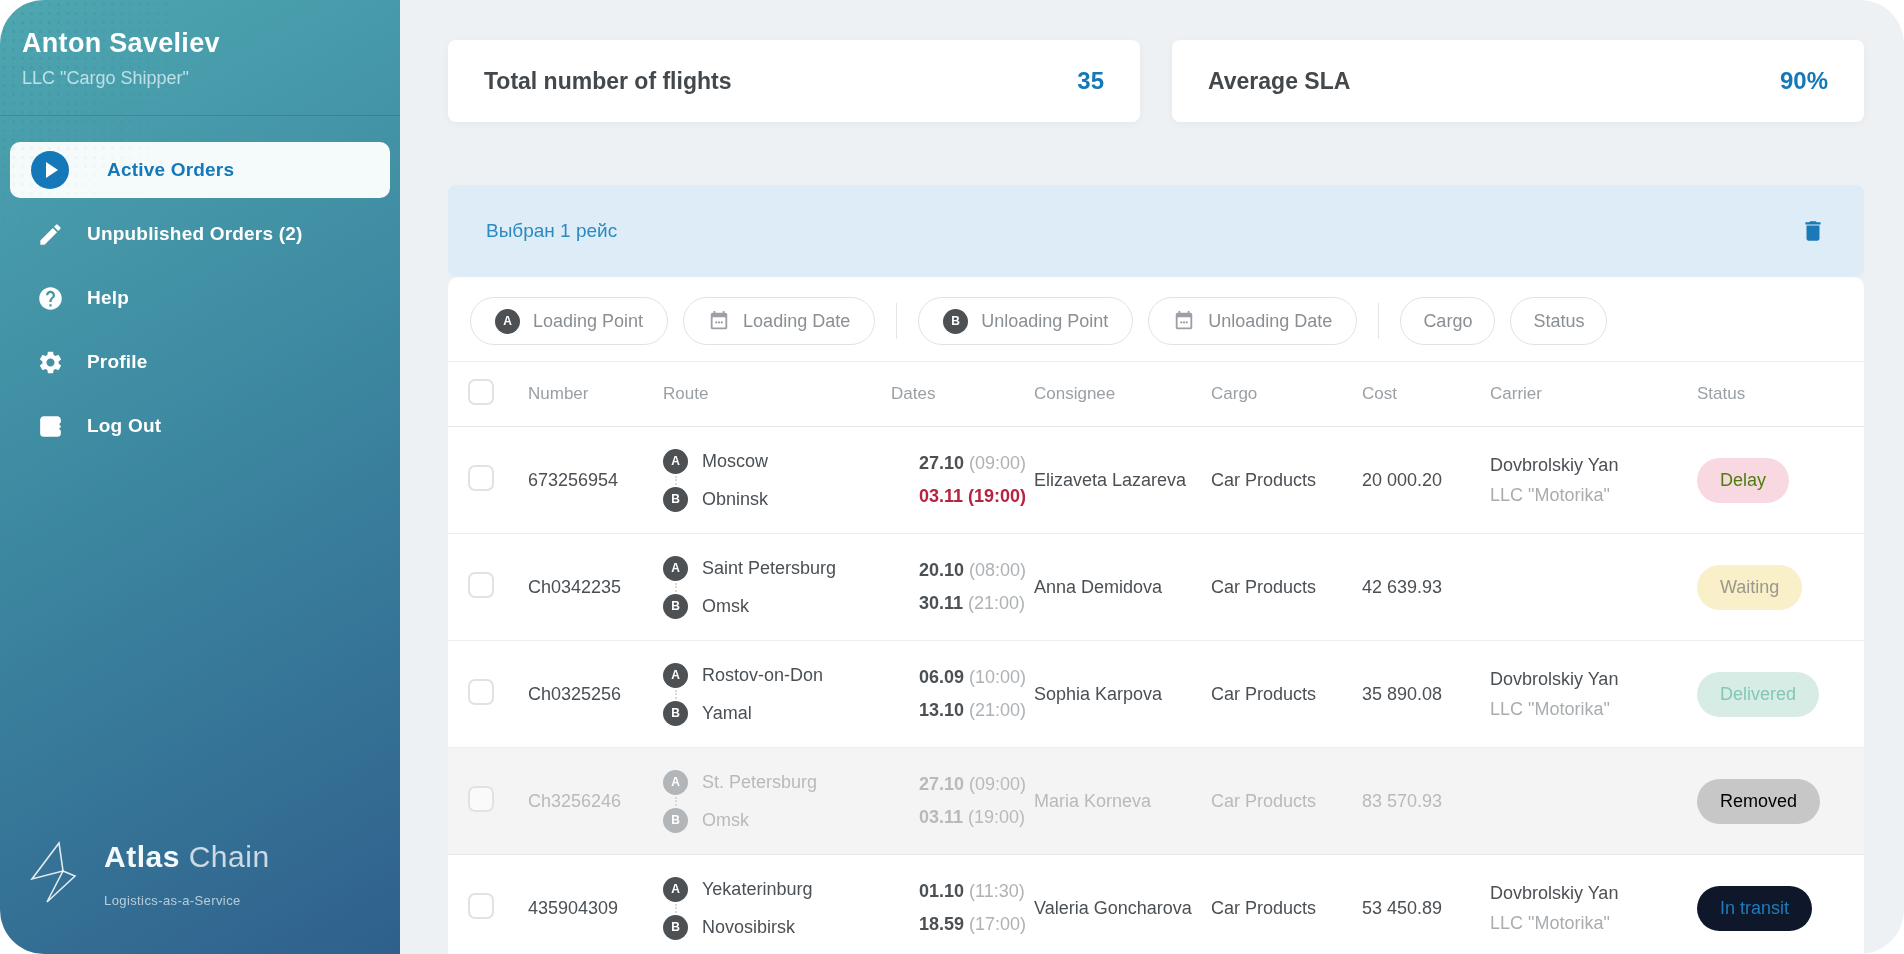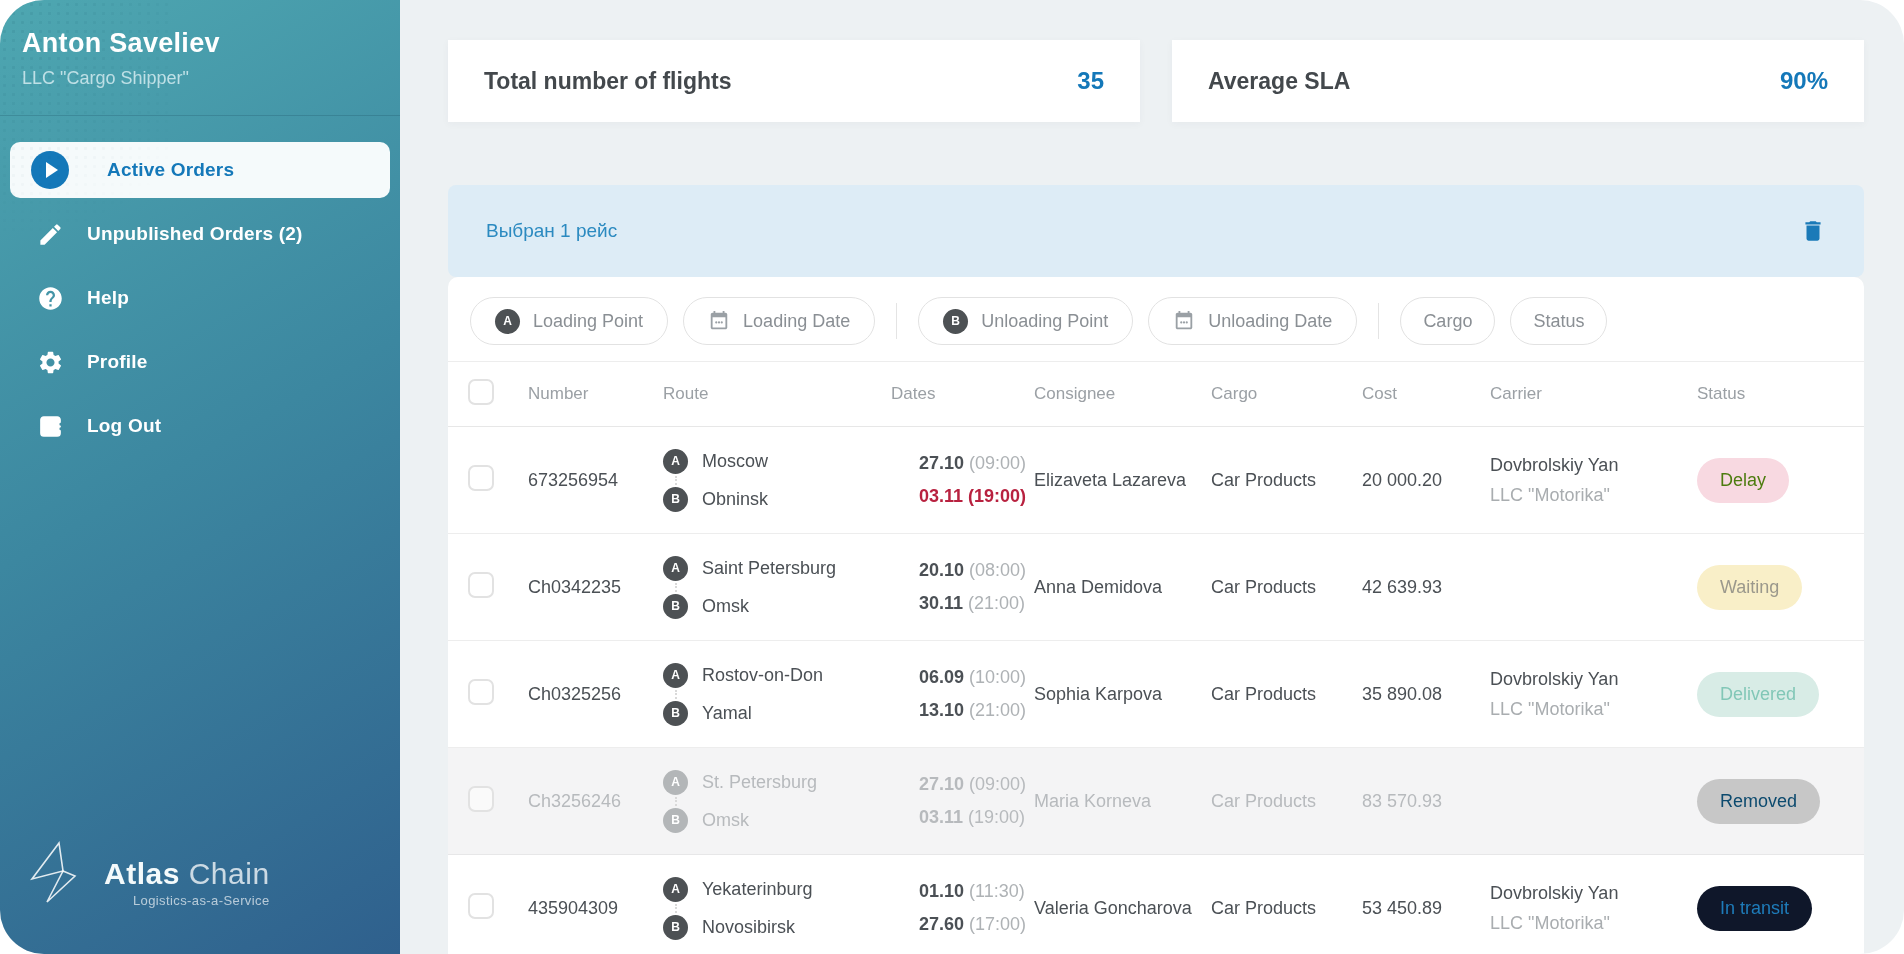--- a/index.html
+++ b/index.html
@@ -30,26 +30,26 @@
     display: flex; align-items: center; justify-content: center; }
   .play-tri { width: 0; height: 0; border-left: 12px solid #fff; border-top: 8px solid transparent;
     border-bottom: 8px solid transparent; margin-left: 4px; }
   .side-icon { width: 27px; height: 27px; fill: #fff; }
   .logo-area { position: absolute; left: 26px; bottom: 46px; display: flex; align-items: flex-end; }
   .logo-mark { width: 64px; height: 70px; stroke: rgba(255,255,255,0.85); fill: none;
     stroke-width: 1.6; margin-right: 14px; }
   .logo-text .brand { font-size: 30px; letter-spacing: .5px; }
   .brand-primary { font-weight: bold; color: #f4fafb; }
   .brand-secondary { color: rgba(255,255,255,0.75); }
-  .tagline { font-size: 13px; color: rgba(255,255,255,0.65); margin-top: 2px; letter-spacing: .4px; text-align: right; }
+  .tagline { font-size: 13px; color: rgba(255,255,255,0.65); margin-top: 19px; letter-spacing: .4px; }
 
   
   .main { flex: 1; padding: 40px 40px 0 48px; display: flex; flex-direction: column; }
   .stats-row { display: flex; gap: 32px; }
-  .stat-card { flex: 1; height: 82px; background: #fff; border-radius: 0;
+  .stat-card { flex: 1; height: 82px; background: #fff; border-radius: 8px;
     padding: 0 36px; display: flex; align-items: center; justify-content: space-between;
     box-shadow: 0 2px 8px rgba(40,60,80,0.04); }
   .stat-label { font-size: 23px; font-weight: bold; color: #43484c; }
   .stat-value { font-size: 24px; font-weight: bold; color: #1478b9; }
 
   .selection-bar { margin-top: 63px; height: 92px; background: #ddecf6; border-radius: 8px;
     display: flex; align-items: center; justify-content: space-between; padding: 8px 38px; }
   .selection-text { font-size: 19px; color: #2b8ac0; }
   .trash-btn { background: none; border: none; cursor: pointer; display: flex; }
   .trash-btn svg { width: 26px; height: 26px; fill: #1a7ab8; }
@@ -83,21 +83,21 @@
   .date { font-weight: bold; color: #4b5055; }
   .time { color: #aeb2b5; }
   .date-line.alert .date, .date-line.alert .time { color: #b8213f; font-weight: bold; }
   .carrier-name { color: #4b5055; }
   .carrier-company { margin-top: 9px; color: #a9adb0; }
   .pill { display: inline-block; height: 45px; line-height: 45px; padding: 0 23px;
     border-radius: 23px; font-size: 18px; }
   .pill-delay     { background: #f8d9e1; color: #4d7c0f; }
   .pill-waiting   { background: #f9efc8; color: #9b988c; }
   .pill-delivered { background: #d8ece6; color: #82c7b7; }
-  .pill-removed   { background: #c7c7c7; color: #0c4a6e; }
+  .pill-removed   { background: #c7c7c7; color: #000000; }
   .pill-transit   { background: #0f172a; color: #1e7cba; }
   .trow.removed { background: #f4f4f5; border-bottom-color: #e7e7e8; }
   .trow.removed, .trow.removed .date, .trow.removed .time { color: #b7babd; font-weight: normal; }
   .trow.removed .date { font-weight: bold; }
   .trow.removed .pbadge { background: #b3b6b8; }
   .trow.removed .checkbox { background: #fafafa; }
 </style>
 </head>
 <body>
 
@@ -363,21 +363,21 @@
               <span>Yekaterinburg</span>
             </div>
           <div class="route-connector"></div>
           <div class="route-line">
               <span class="pbadge">B</span>
               <span>Novosibirsk</span>
             </div>
         </div>
         <div>
           <div class="date-line"><span class="date">01.10</span> <span class="time">(11:30)</span></div>
-          <div class="date-line"><span class="date">27.60</span> <span class="time">(17:00)</span></div>
+          <div class="date-line"><span class="date">18.59</span> <span class="time">(17:00)</span></div>
         </div>
         <div>Valeria Goncharova</div>
         <div>Car Products</div>
         <div>53 450.89</div>
         <div>
           <div class="carrier-name">Dovbrolskiy Yan</div>
           <div class="carrier-company">LLC "Motorika"</div>
         </div>
         <div><span class="pill pill-transit">In transit</span></div>
       </div>

